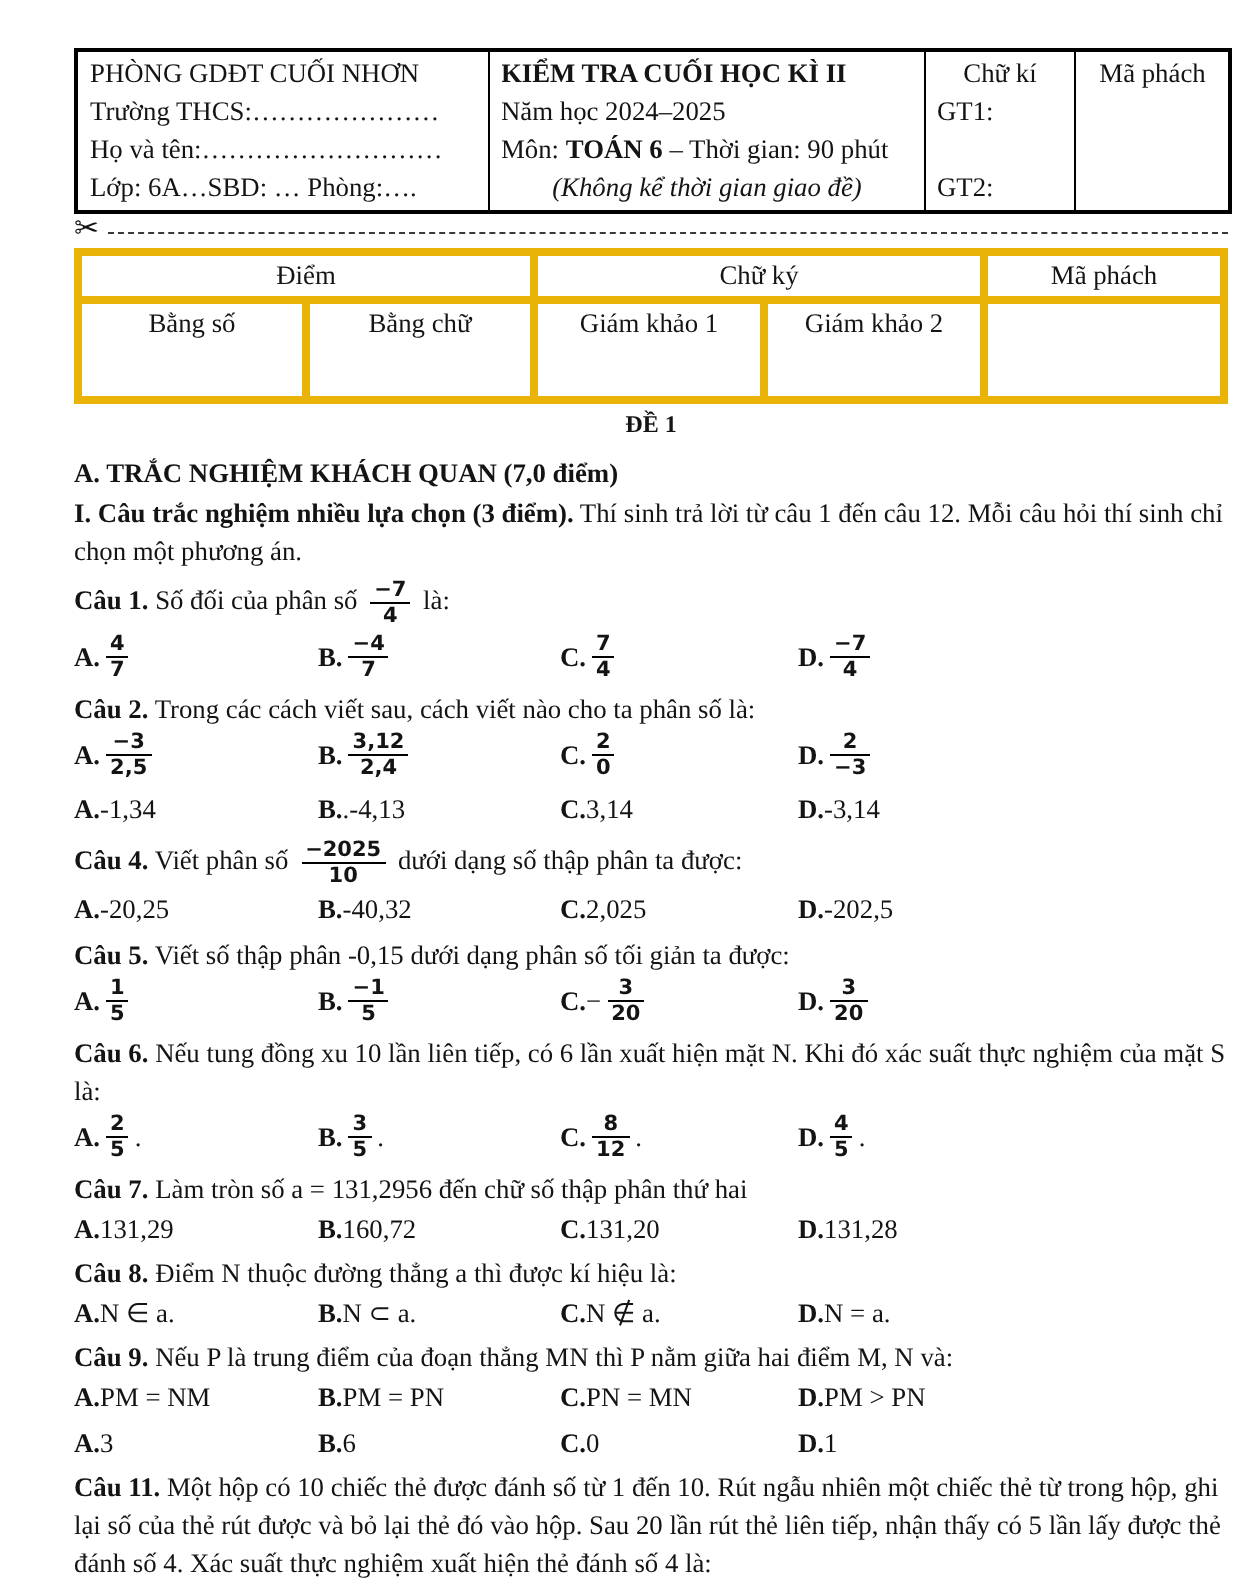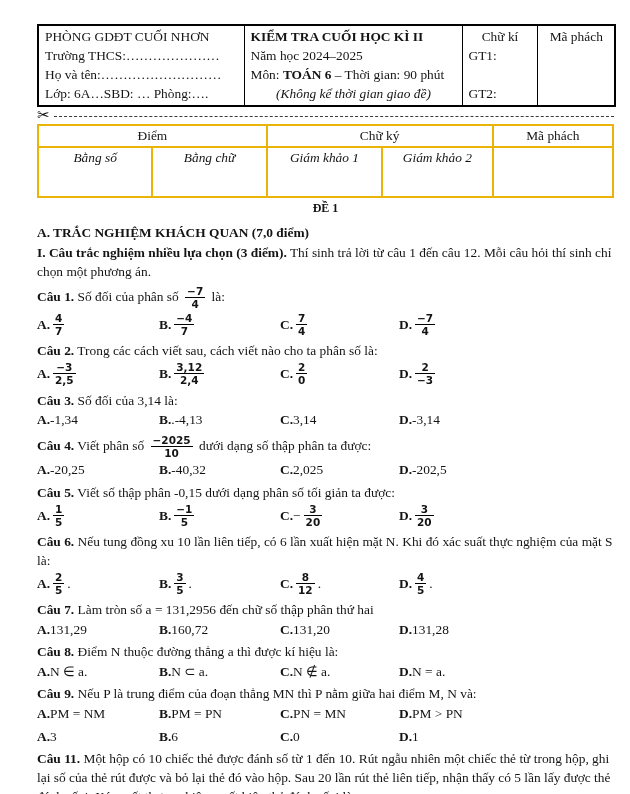--- a/index.html
+++ b/index.html
@@ -19,22 +19,22 @@
   .t1 .ln { line-height:19px; white-space:nowrap; overflow:hidden; }
   .center { text-align:center; }
 
   
   .cutline { display:flex; align-items:center; height:14px; margin:1px 0 2px 0; width:577px;}
   .scissors { font-size:15px; line-height:1; margin-right:4px; }
   .dashes { flex:1; border-top:1.6px dashed #3a3a3a; margin-top:2px; }
 
   
   .t2 { width:577px; border:1.6px solid #000; table-layout:fixed; }
-  .t2 td { border:2px solid #eab308; text-align:center; padding:0 2px; line-height:20px; vertical-align:top; }
-  .t2 .tall { height:50px;font-style:italic; }
+  .t2 td { border:4px solid #eab308; text-align:center; padding:0 2px; line-height:20px; vertical-align:top; }
+  .t2 .tall { height:50px; }
 
   .de1 { text-align:center; font-weight:bold; font-size:12px; margin:2px 0 6px 0; width:577px; }
 
   
   .sectionA { font-weight:bold; margin-top:6px; }
   .intro { margin-top:1px; }
   .b { font-weight:bold; }
   .i { font-style:italic; }
 
   .q { margin-top:3px; }
@@ -187,21 +187,20 @@
           <div class="opt">
             <span class="b">D.</span>
             <span class="frac">
               <span class="num">2</span>
               <span class="den">−3</span>
             </span>
           </div>
         </div>
       </div>
       <div class="q">
-        <div class="qtext"><span class="b">Câu 3.</span><span> Số đối của  3,14  là:</span></div>
         <div class="opts">
           <div class="opt">
             <span class="b">A.</span>
             <span> -1,34</span>
           </div>
           <div class="opt">
             <span class="b">B.</span>
             <span> .-4,13</span>
           </div>
           <div class="opt">

